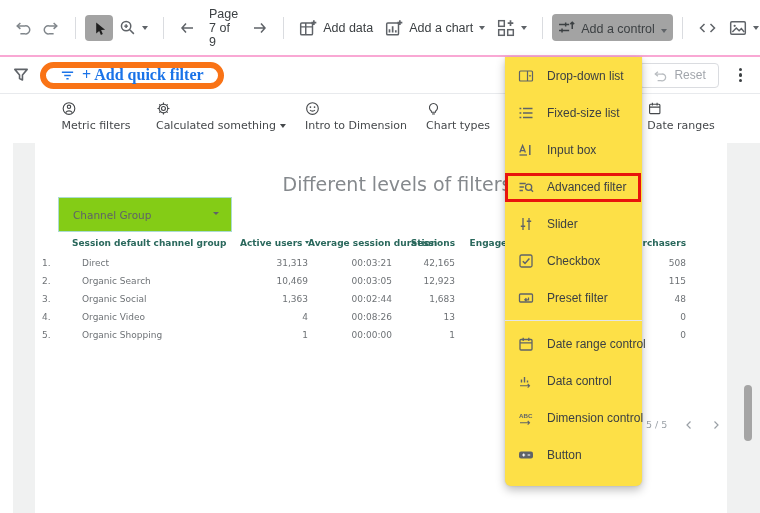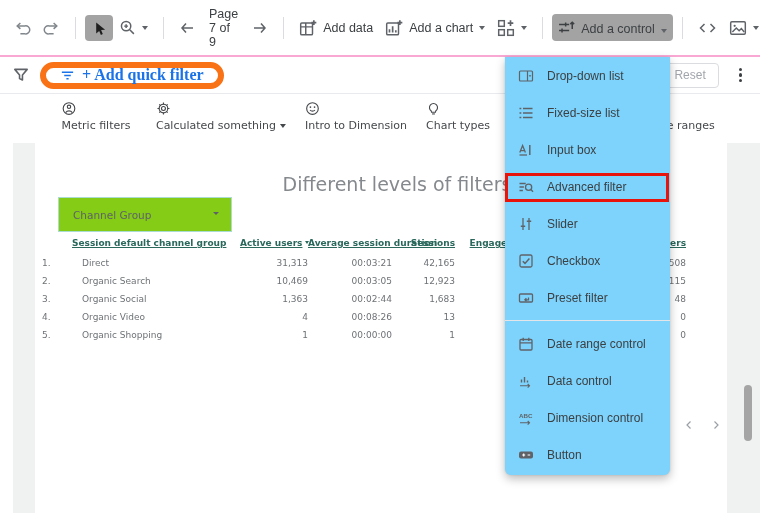--- a/index.html
+++ b/index.html
@@ -45,39 +45,39 @@
   .page-title{position:absolute;left:35px;width:692px;top:30px;text-align:center;padding-left:32px;box-sizing:border-box;
     font-family:"DejaVu Sans",sans-serif;font-size:19px;color:#85898d;}
   .channel-control{position:absolute;left:58px;top:54px;width:174px;height:35px;border:1px solid #abdcd2;
     background:#84cc16;display:flex;align-items:center;box-sizing:border-box;padding:0 12px 0 14px;cursor:pointer;}
   .channel-control .cval{font-family:"DejaVu Sans",sans-serif;font-size:10.5px;color:#5f6368;flex:1;}
   .mini-caret{width:0;height:0;border:3px solid transparent;border-top:3.5px solid #5f6368;}
 
   
   .ga-table{position:absolute;left:42px;top:95px;width:644px;border-collapse:collapse;table-layout:fixed;
     font-family:"DejaVu Sans",sans-serif;}
-  .ga-table th{font-size:9px;font-weight:bold;color:#2a685c;padding:0 0 6px 0;white-space:nowrap;text-decoration:underline;}
+  .ga-table th{font-size:9px;font-weight:bold;color:#2a685c;padding:0 0 6px 0;white-space:nowrap;}
   .ga-table td{font-size:9px;color:#6e7276;height:18px;padding:0;white-space:nowrap;}
   .c-num{width:30px;text-align:left;}
   .c-dim{width:168px;text-align:left;}
   .c-au{width:68px;text-align:right;}
   .c-ad{width:84px;text-align:right;}
   .c-se{width:63px;text-align:right;}
   .c-en{width:105px;text-align:right;}
   .c-tp{width:126px;text-align:right;}
   td.c-dim{padding-left:10px;}
   .sort-caret{display:inline-block;width:0;height:0;border:2.5px solid transparent;border-top:3px solid #2a685c;
     margin-left:3px;vertical-align:middle;}
   .pagination{position:absolute;left:646px;top:276px;display:flex;align-items:center;gap:17px;
     color:#9aa0a6;font-size:9.5px;font-family:"DejaVu Sans",sans-serif;}
   .pg-btn{background:none;border:none;padding:0;cursor:pointer;}
 
   
-  .menu{position:absolute;left:505px;top:57px;width:165px;background:#7dd3fc;z-index:30;
-    box-shadow:0 4px 10px rgba(0,0,0,.26),0 0 2px rgba(0,0,0,.12);border-radius:0 0 6px 6px;padding-bottom:2px;}
+  .menu{position:absolute;left:505px;top:57px;width:137px;background:#fde047;z-index:30;
+    box-shadow:0 4px 10px rgba(0,0,0,.26),0 0 2px rgba(0,0,0,.12);border-radius:0 0 6px 6px;padding-bottom:13px;}
   .menu-item{position:relative;display:flex;align-items:center;height:37px;padding-left:13px;gap:13px;cursor:pointer;}
   .menu-item .mlbl{font-size:12px;color:#3c4043;white-space:nowrap;}
   .menu-sep{border-top:1px solid #e3e5e8;margin:4px 0;}
   .red-box{position:absolute;left:0;right:1px;top:5px;bottom:3px;border:3px solid #e8140c;pointer-events:none;}
 </style>
 </head>
 <body>
 
 <div class="screen">
 

